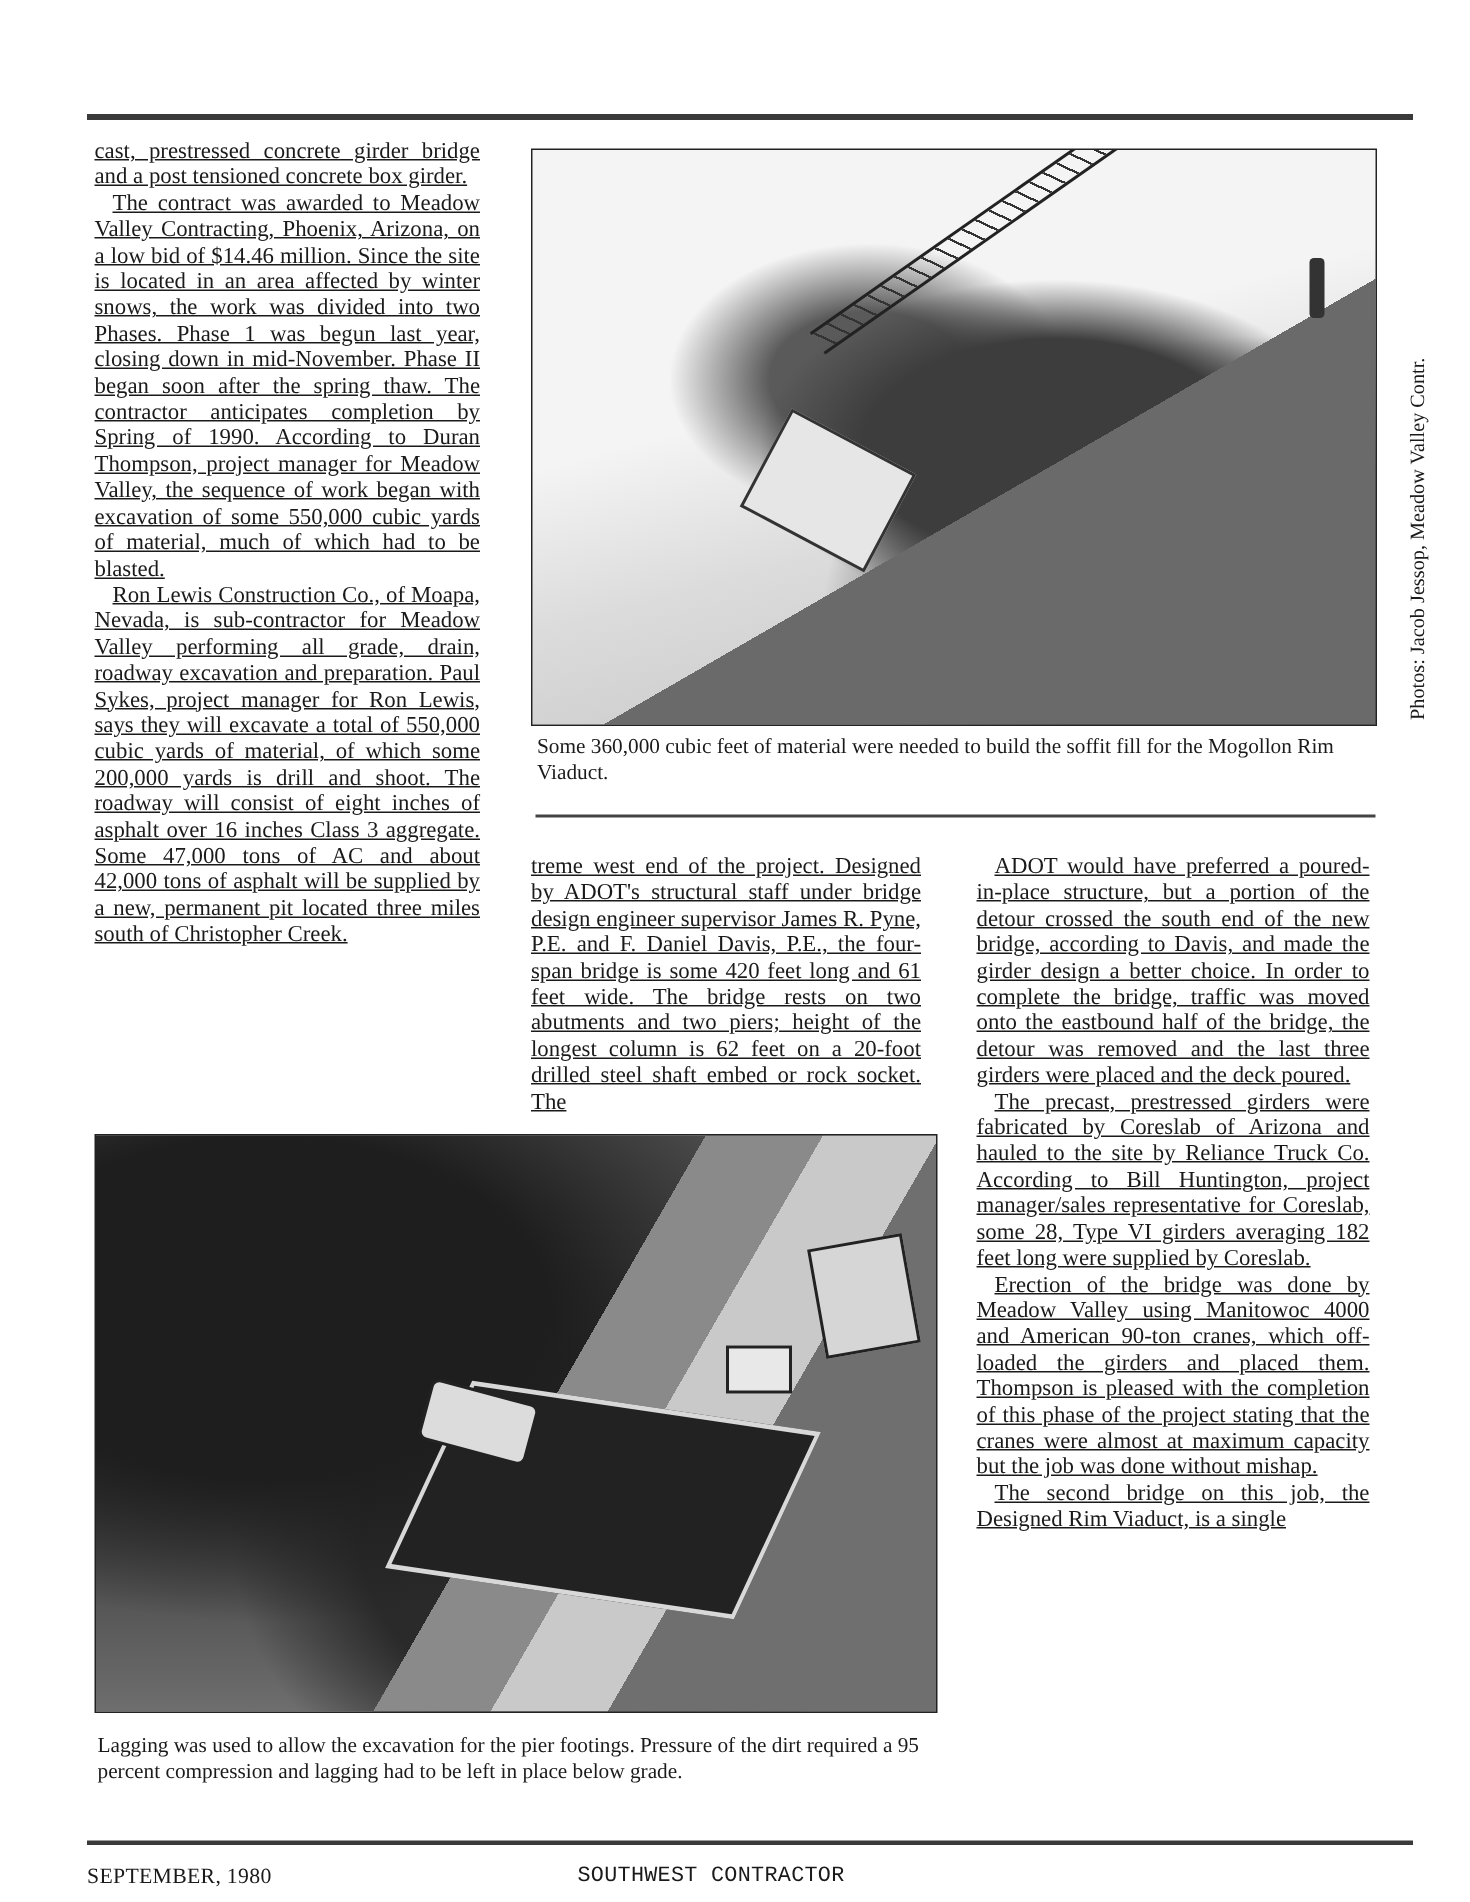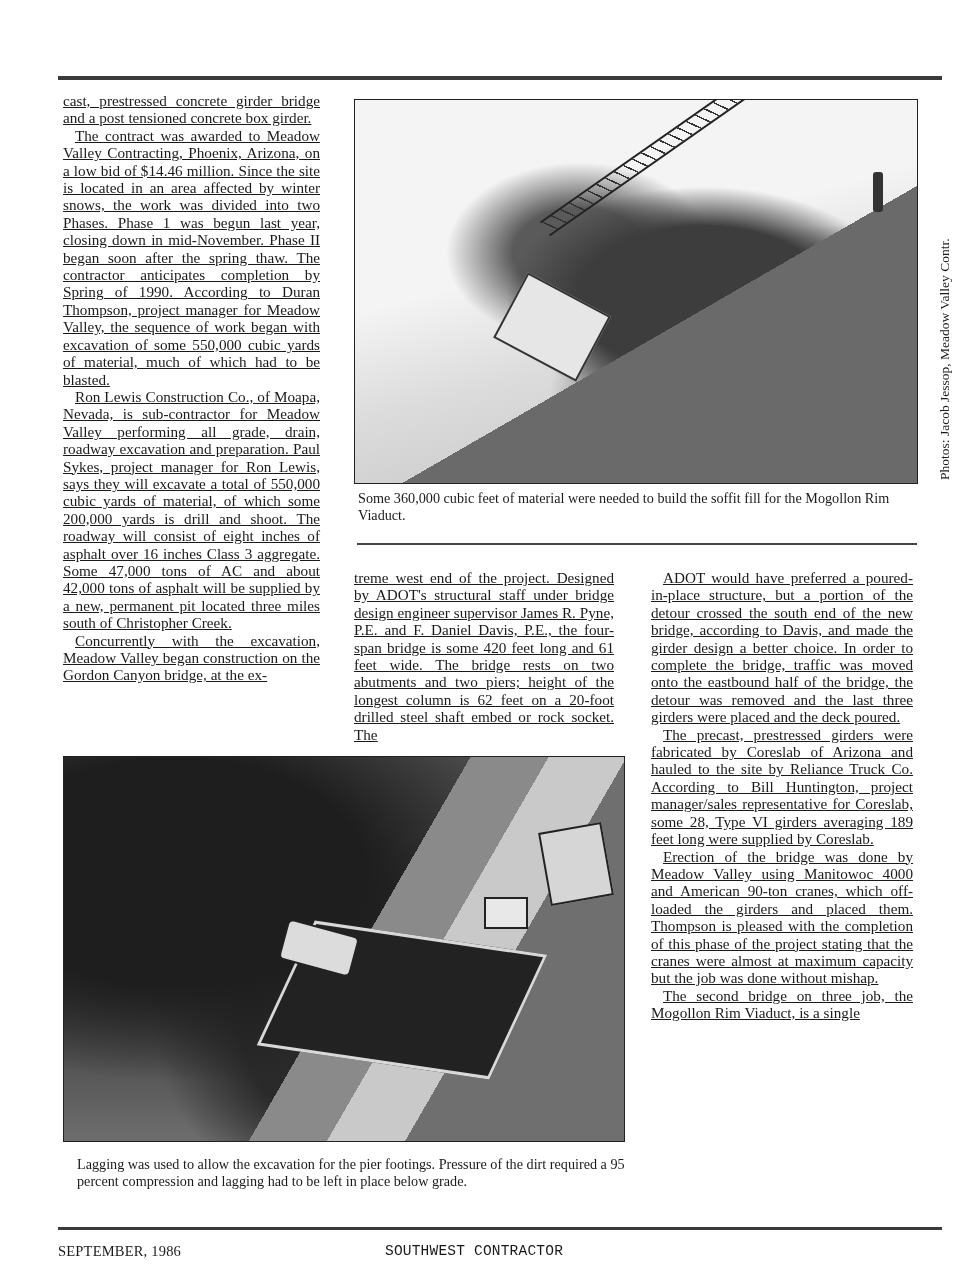--- a/index.html
+++ b/index.html
@@ -42,66 +42,65 @@
     .photo2 .pit { position: absolute; left: 215px; top: 180px; width: 240px; height: 120px;
       background: #222; border: 3px solid #d8d8d8; transform: skewX(-18deg) rotate(8deg); }
     .photo2 .excavator { position: absolute; left: 218px; top: 170px; width: 70px; height: 38px;
       background: #dcdcdc; border: 2px solid #222; border-radius: 6px; transform: rotate(15deg); }
     .photo2 .truck { position: absolute; left: 420px; top: 140px; width: 40px; height: 28px;
       background: #e8e8e8; border: 2px solid #222; }
     .photo2 .rig { position: absolute; left: 480px; top: 70px; width: 60px; height: 70px;
       background: #d6d6d6; border: 2px solid #222; transform: rotate(-10deg); }
     .caption { position: absolute; font-size: 14.2px; line-height: 16.6px; }
     .cap1 { left: 358px; top: 490px; width: 550px; }
-    .cap2 { left: 65px; top: 1156px; width: 570px; margin-left: 12px; }
+    .cap2 { left: 65px; top: 1156px; width: 570px; }
     .rule-cap1 { position: absolute; left: 357px; top: 543px; width: 560px; height: 1.5px;
                  background: #444; }
     .credit { position: absolute; left: 937px; top: 480px; transform-origin: left top;
               transform: rotate(-90deg); font-size: 13.5px; white-space: nowrap; }
     .footer { position: absolute; top: 1243px; font-size: 14.5px; letter-spacing: 0.2px; }
     .f-left { left: 58px; }
     .f-center { left: 385px; font-family: Liberation Mono, monospace; }
     .f-right { left: 908px; margin-top: 29px; }
   </style>
 </head>
 <body>
 
 <div class="rule-top"></div>
 
 <div class="col col1">
   <p>cast, prestressed concrete girder bridge and a post tensioned concrete box girder.</p>
   <p class="ind">The contract was awarded to Meadow Valley Contracting, Phoenix, Arizona, on a low bid of $14.46 million. Since the site is located in an area affected by winter snows, the work was divided into two Phases. Phase 1 was begun last year, closing down in mid-November. Phase II began soon after the spring thaw. The contractor anticipates completion by Spring of 1990. According to Duran Thompson, project manager for Meadow Valley, the sequence of work began with excavation of some 550,000 cubic yards of material, much of which had to be blasted.</p>
   <p class="ind">Ron Lewis Construction Co., of Moapa, Nevada, is sub-contractor for Meadow Valley performing all grade, drain, roadway excavation and preparation. Paul Sykes, project manager for Ron Lewis, says they will excavate a total of 550,000 cubic yards of material, of which some 200,000 yards is drill and shoot. The roadway will consist of eight inches of asphalt over 16 inches Class 3 aggregate. Some 47,000 tons of AC and about 42,000 tons of asphalt will be supplied by a new, permanent pit located three miles south of Christopher Creek.</p>
-  <p class="ind">Concurrently with the excavation, Meadow Valley began construction on the Gordon Canyon bridge, at the ex-</p>
 </div>
 
 <div class="photo photo1">
   <div class="boom"></div>
   <div class="crane"></div>
   <div class="hook"></div>
 </div>
 <div class="credit">Photos: Jacob Jessop, Meadow Valley Contr.</div>
 <div class="caption cap1">Some 360,000 cubic feet of material were needed to build the soffit fill for the Mogollon Rim Viaduct.</div>
 <div class="rule-cap1"></div>
 
 <div class="col col2">
   <p>treme west end of the project. Designed by ADOT's structural staff under bridge design engineer supervisor James R. Pyne, P.E. and F. Daniel Davis, P.E., the four-span bridge is some 420 feet long and 61 feet wide. The bridge rests on two abutments and two piers; height of the longest column is 62 feet on a 20-foot drilled steel shaft embed or rock socket. The</p>
 </div>
 
 <div class="col col3">
   <p class="ind">ADOT would have preferred a poured-in-place structure, but a portion of the detour crossed the south end of the new bridge, according to Davis, and made the girder design a better choice. In order to complete the bridge, traffic was moved onto the eastbound half of the bridge, the detour was removed and the last three girders were placed and the deck poured.</p>
-  <p class="ind">The precast, prestressed girders were fabricated by Coreslab of Arizona and hauled to the site by Reliance Truck Co. According to Bill Huntington, project manager/sales representative for Coreslab, some 28, Type VI girders averaging 189 feet long were supplied by Coreslab.</p>
+  <p class="ind">The precast, prestressed girders were fabricated by Coreslab of Arizona and hauled to the site by Reliance Truck Co. According to Bill Huntington, project manager/sales representative for Coreslab, some 28, Type VI girders averaging 182 feet long were supplied by Coreslab.</p>
   <p class="ind">Erection of the bridge was done by Meadow Valley using Manitowoc 4000 and American 90-ton cranes, which off-loaded the girders and placed them. Thompson is pleased with the completion of this phase of the project stating that the cranes were almost at maximum capacity but the job was done without mishap.</p>
-  <p class="ind">The second bridge on three job, the Mogollon Rim Viaduct, is a single</p>
+  <p class="ind">The second bridge on this job, the Designed Rim Viaduct, is a single</p>
 </div>
 
 <div class="photo photo2">
   <div class="pit"></div>
   <div class="excavator"></div>
   <div class="truck"></div>
   <div class="rig"></div>
 </div>
 <div class="caption cap2">Lagging was used to allow the excavation for the pier footings. Pressure of the dirt required a 95 percent compression and lagging had to be left in place below grade.</div>
 
 <div class="rule-bottom"></div>
-<div class="footer f-left">SEPTEMBER, 1986</div>
+<div class="footer f-left">SEPTEMBER, 1980</div>
 <div class="footer f-center">SOUTHWEST CONTRACTOR</div>
 <div class="footer f-right">11</div>
 
 </body></html>

